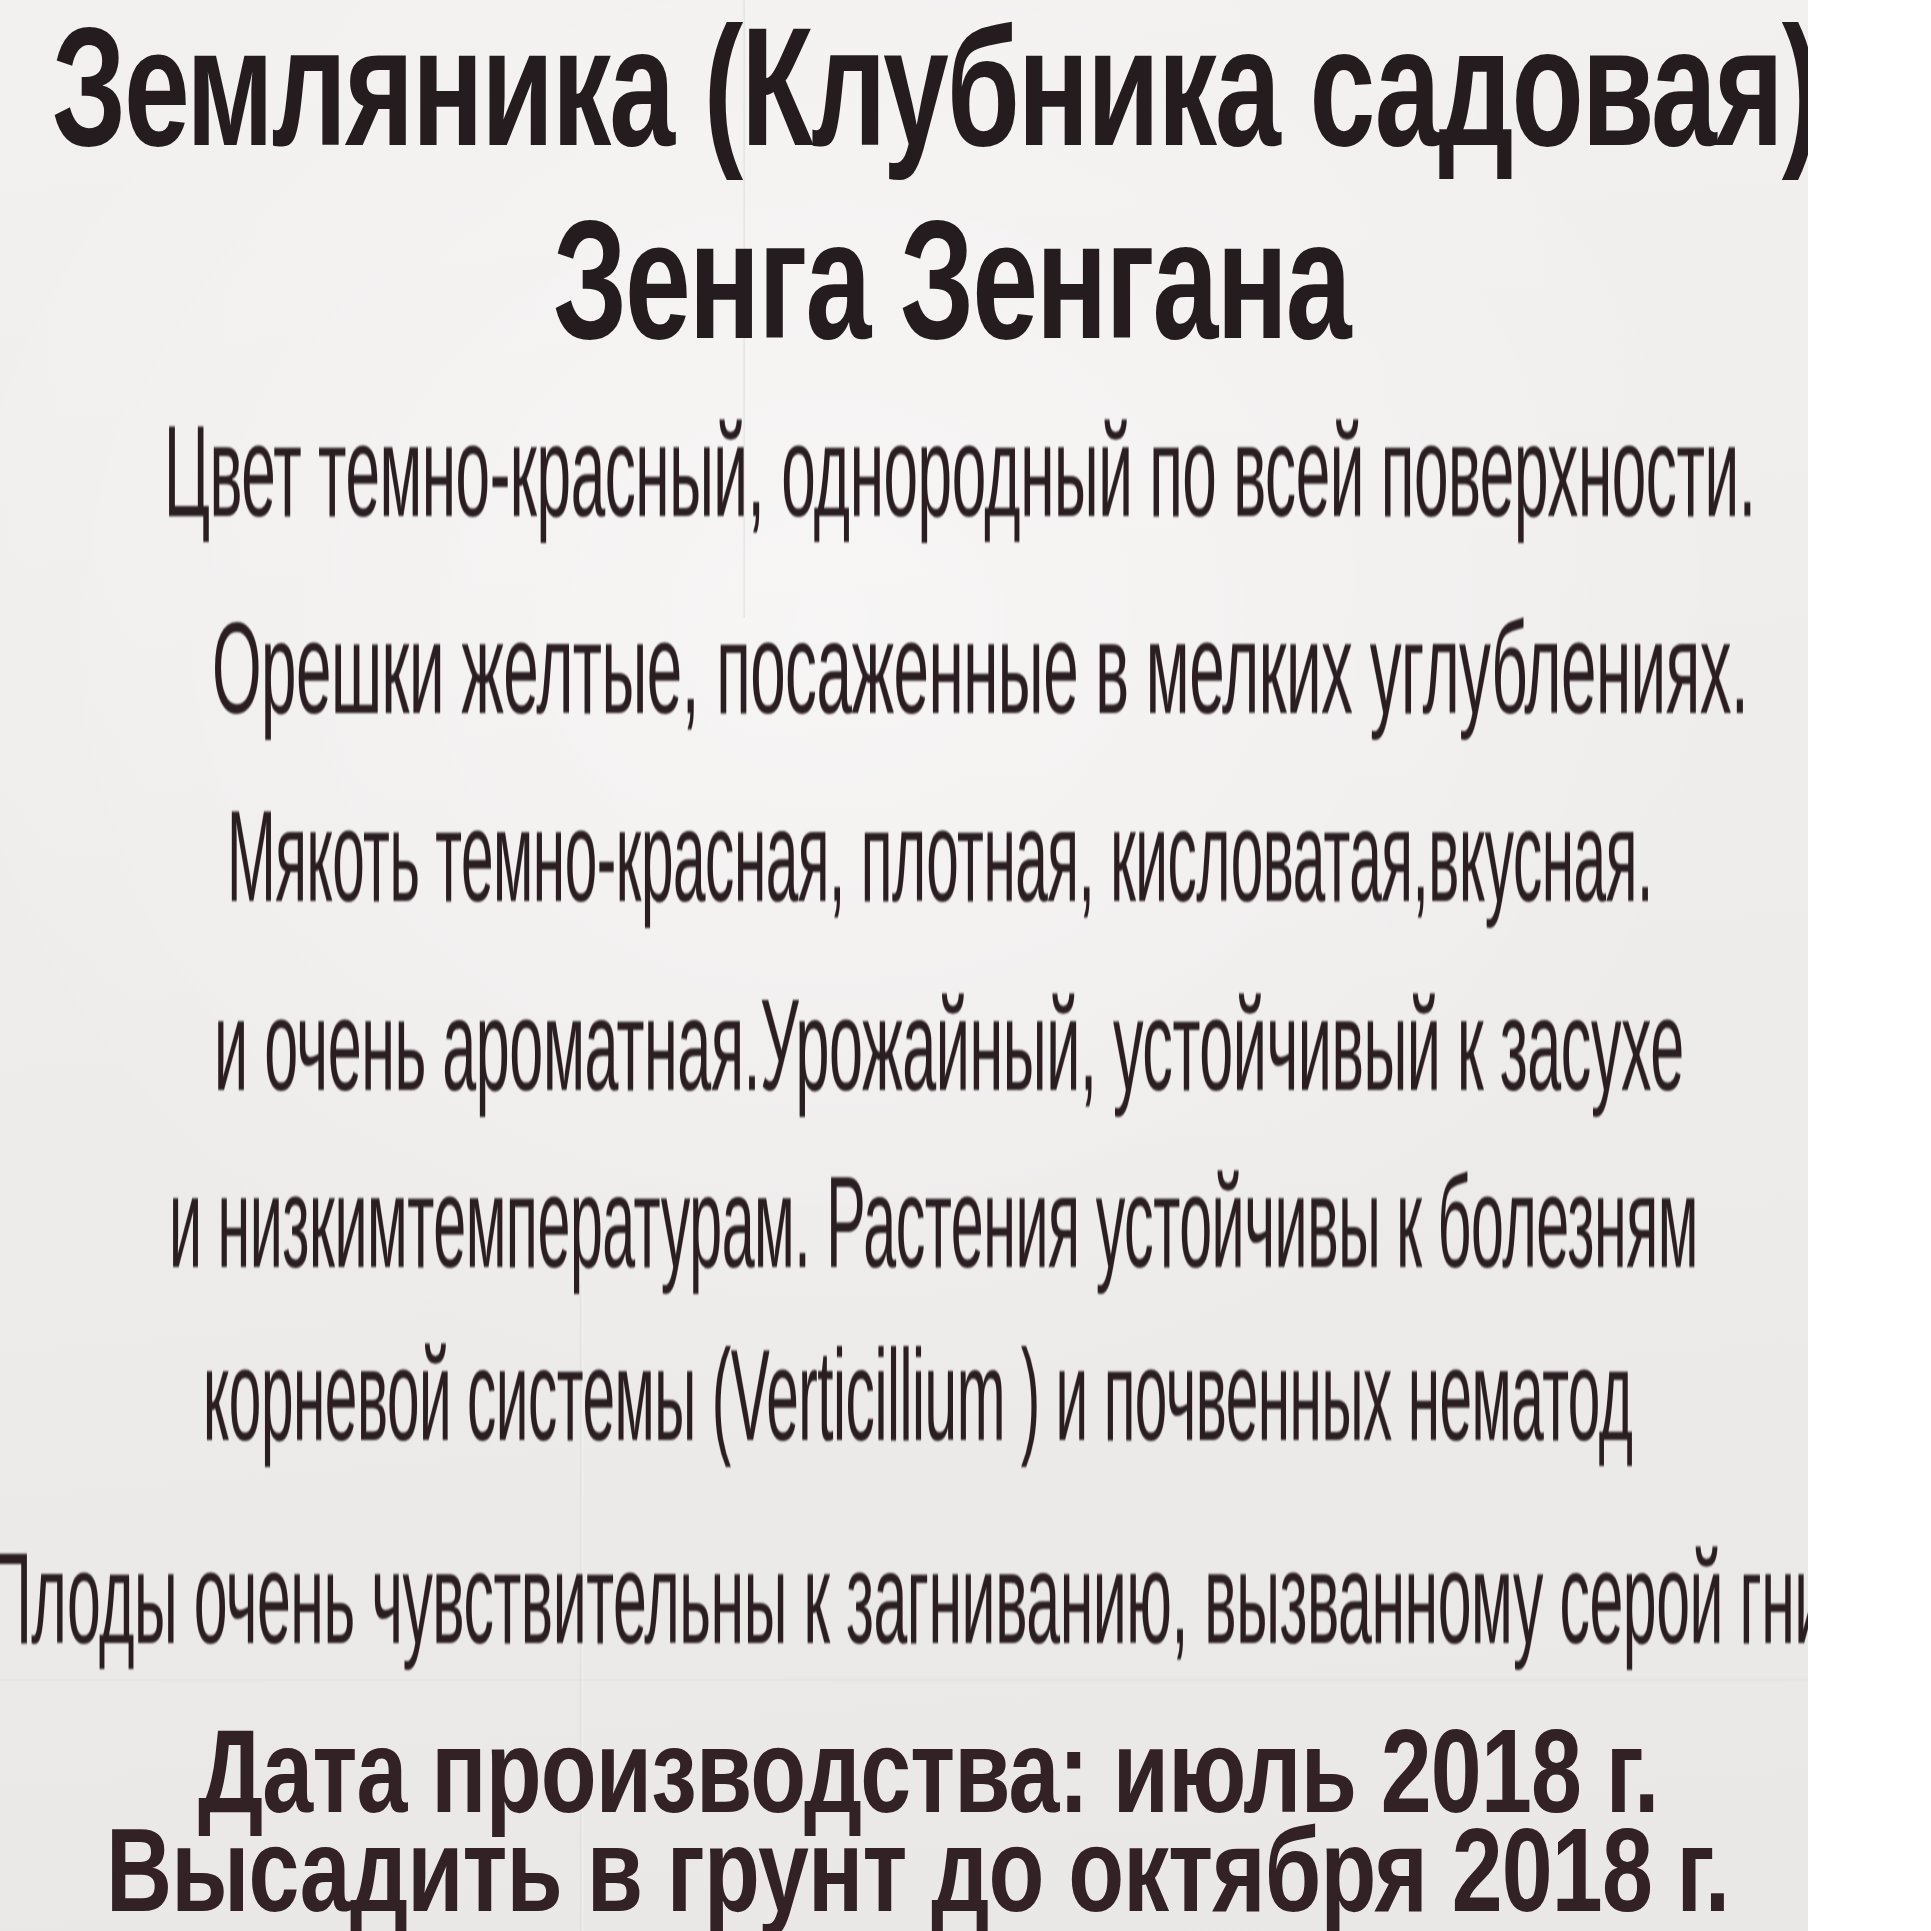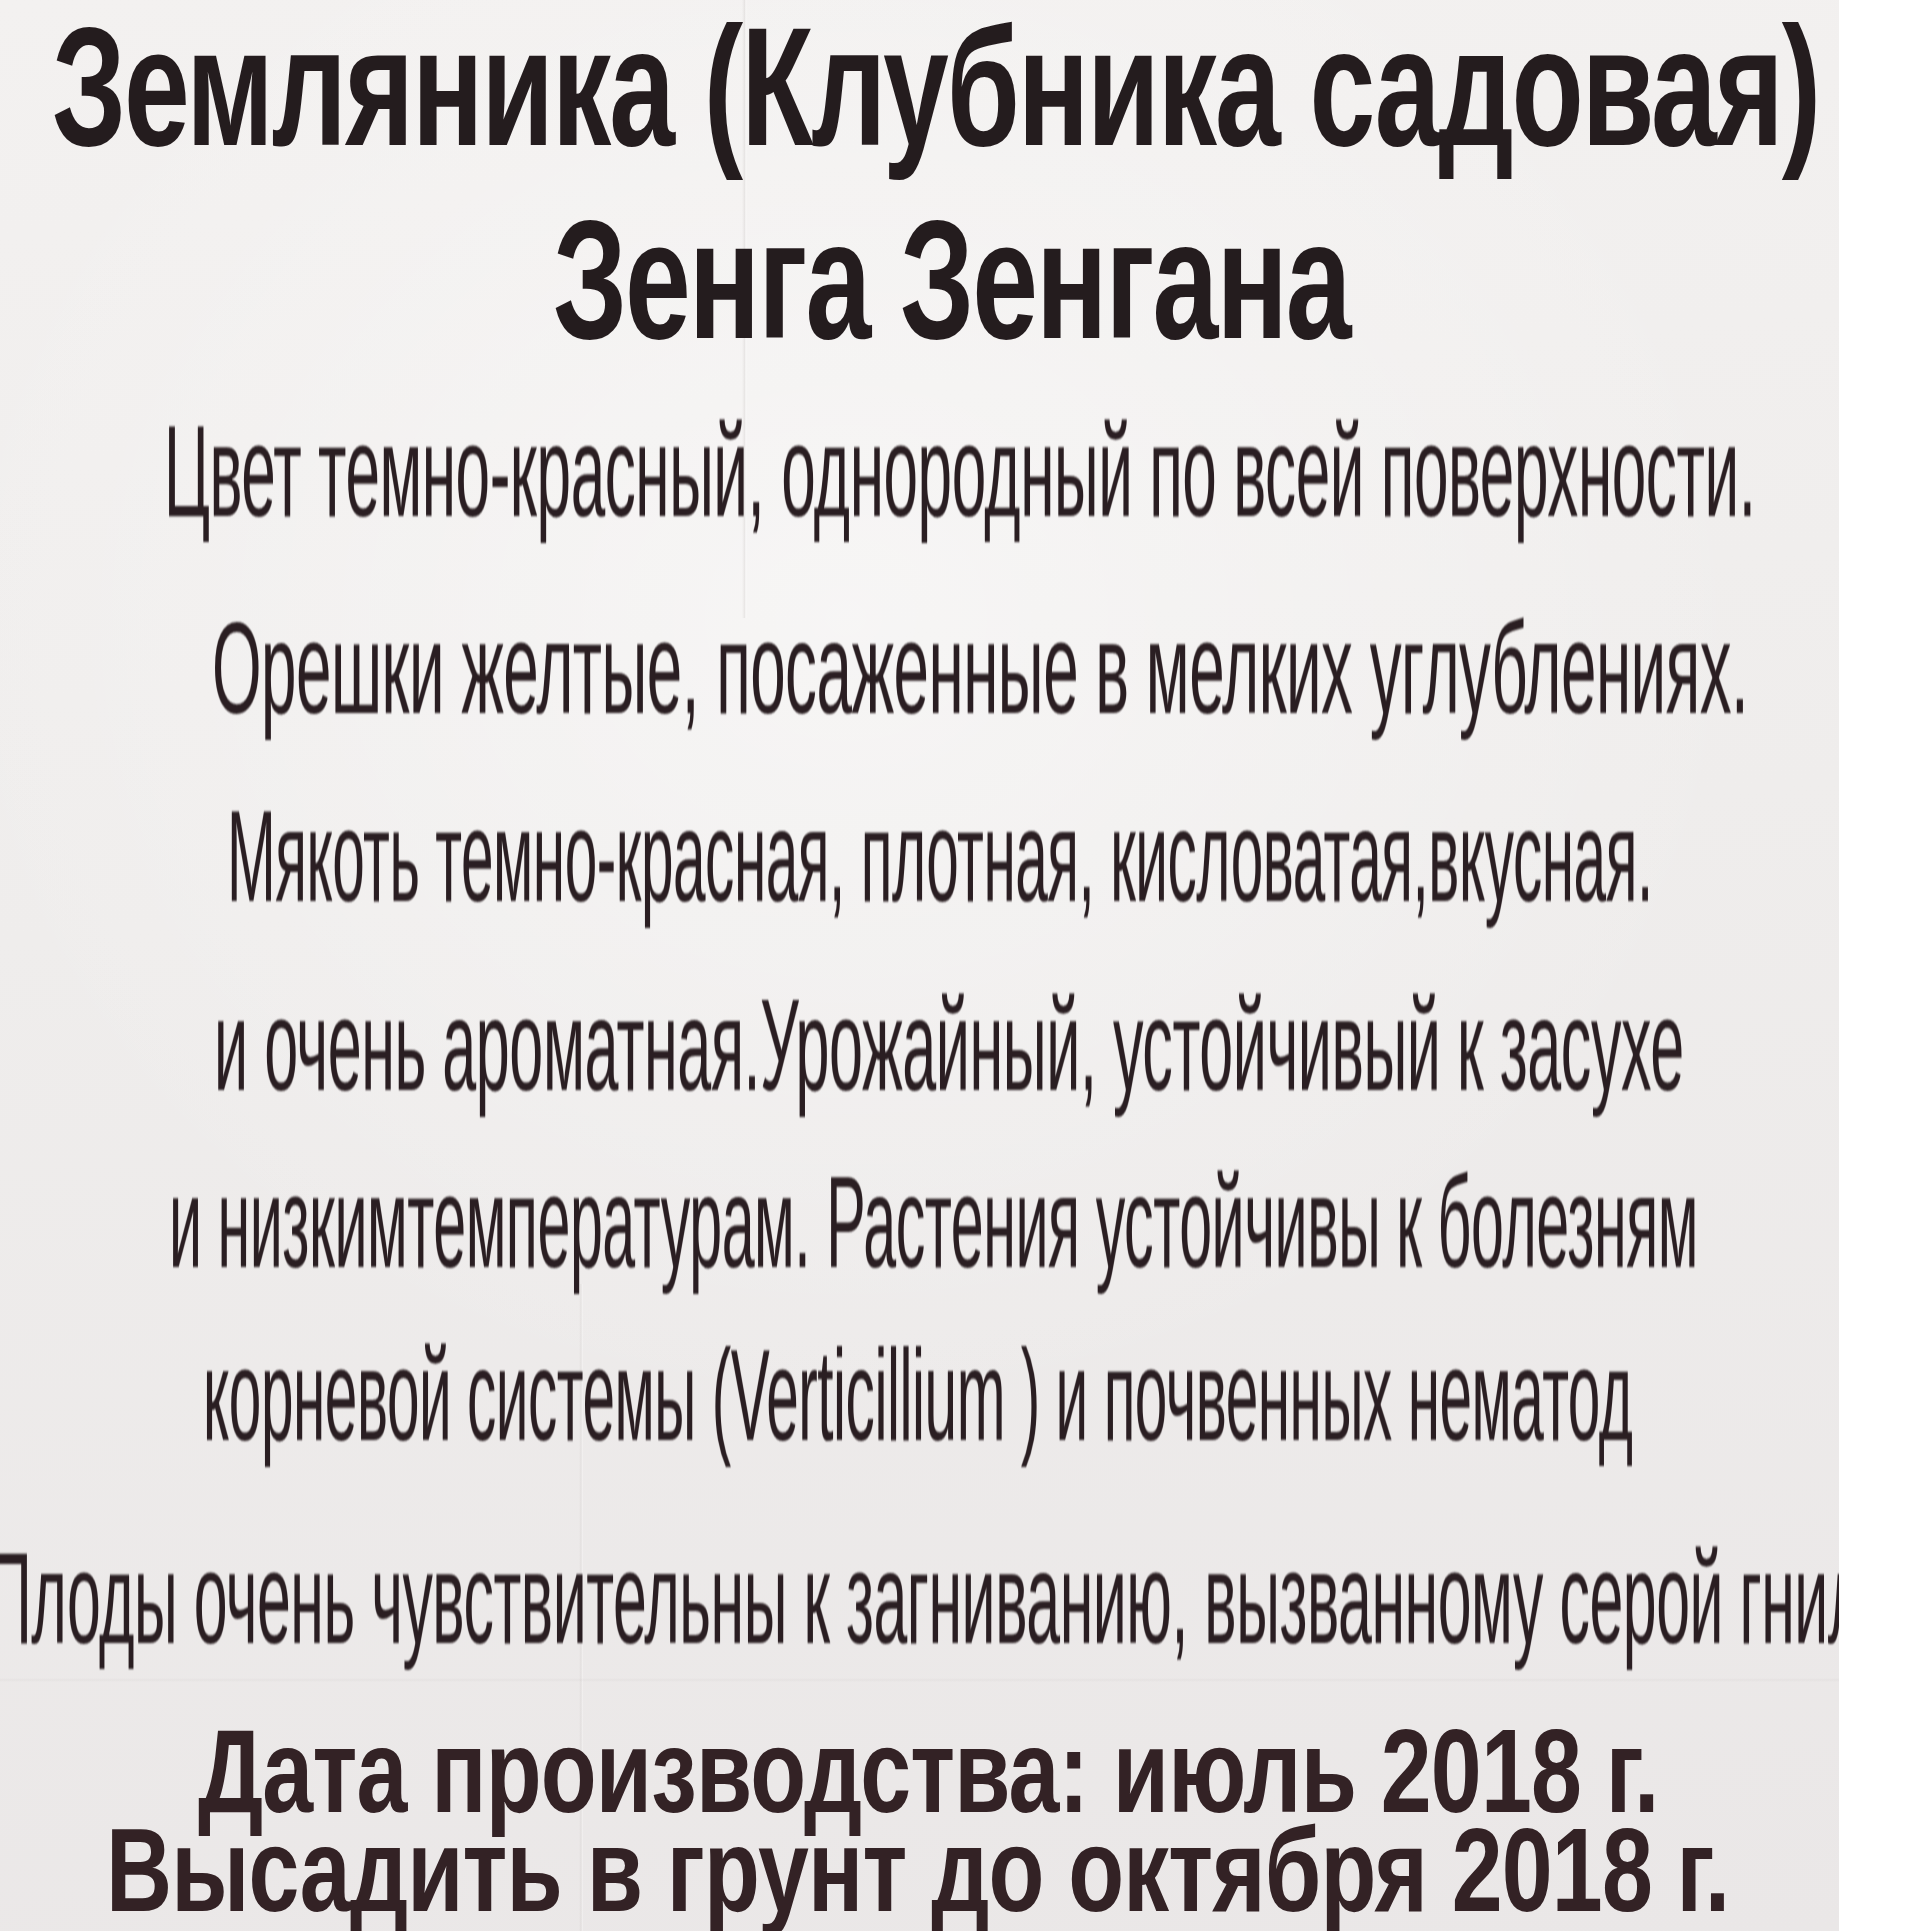--- a/index.html
+++ b/index.html
@@ -8,21 +8,20 @@
   }
   #page {
     position: relative;
     width: 1808px;
     height: 1931px;
     overflow: hidden;
     background:
       radial-gradient(ellipse 1545px 1352px at 46% 32%, rgba(255,255,255,0.45) 0%, rgba(255,255,255,0) 60%),
       linear-gradient(175deg, #f3f1f0 0%, #efedec 45%, #eae7e7 100%);
     font-family: "Liberation Sans", sans-serif;
-    padding-left: 31px;
   }
   .line {
     position: absolute;
     white-space: nowrap;
     line-height: 1;
     transform-origin: left top;
     transform: scale(var(--sx,1), var(--sy,1));
   }
   .title {
     font-size: 169px;

